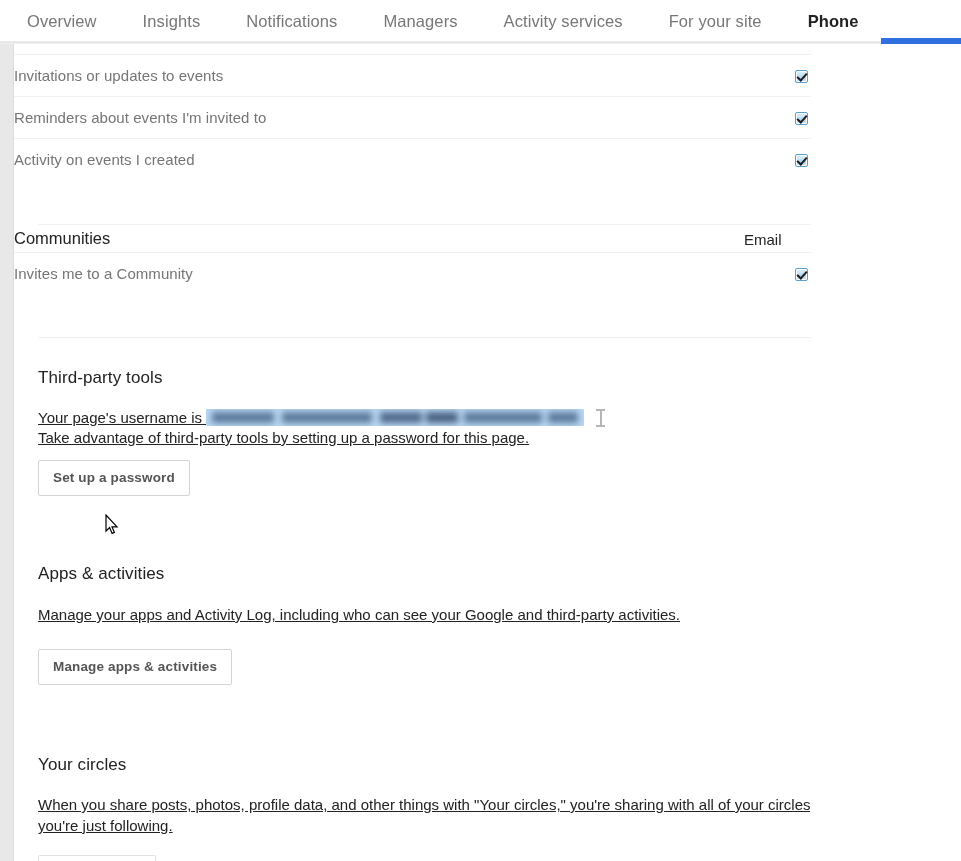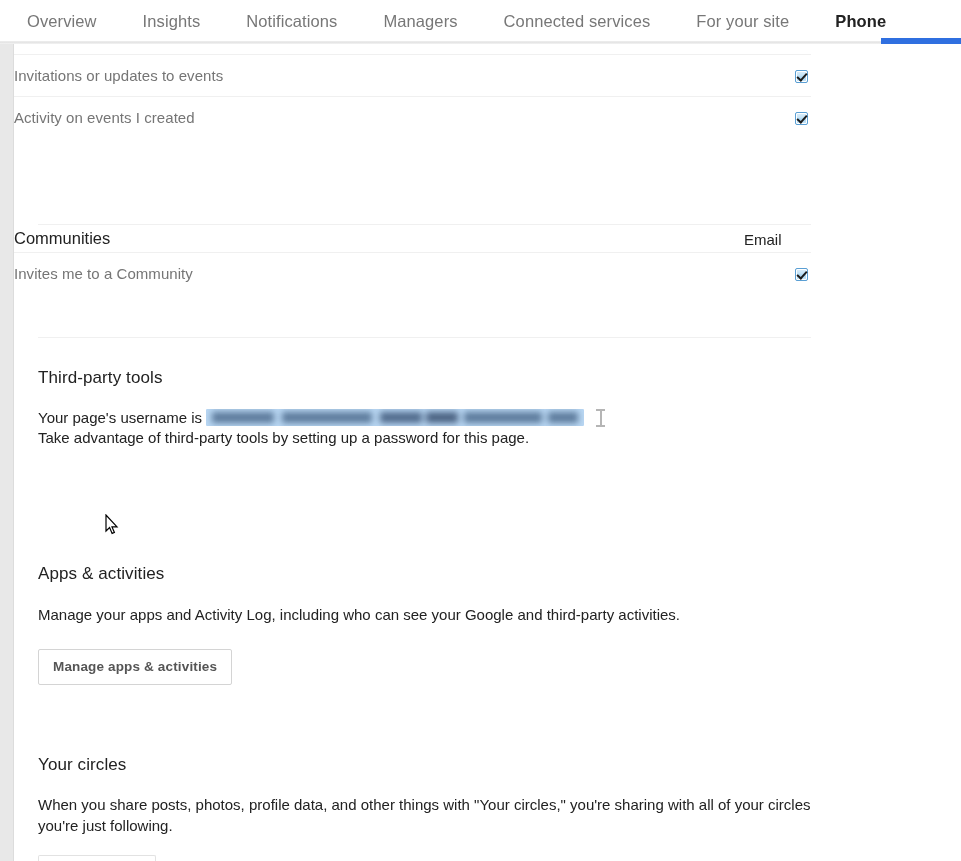--- a/index.html
+++ b/index.html
@@ -196,20 +196,21 @@
     color: #222222;
     font-weight: 400;
     margin: 0;
     letter-spacing: .1px;
   }
   .section-text {
     font-size: 15px;
     color: #222222;
     margin: 0;
     line-height: 21px;
+    text-decoration: underline;
   }
   .gbtn {
     display: inline-block;
     font-size: 13.5px;
     font-weight: bold;
     color: #555555;
     background: #ffffff;
     border: 1px solid #d4d4d4;
     border-radius: 2px;
     padding: 9px 14px 10px 14px;
@@ -297,21 +298,21 @@
 <body>
 
 <div class="page-gutter"></div>
 
 <div class="topnav">
   <div class="topnav-inner">
     <div class="nav-tab">Overview</div>
     <div class="nav-tab">Insights</div>
     <div class="nav-tab">Notifications</div>
     <div class="nav-tab">Managers</div>
-    <div class="nav-tab">Connected services</div>
+    <div class="nav-tab">Activity services</div>
     <div class="nav-tab">For your site</div>
     <div class="nav-tab active">Phone</div>
   </div>
 </div>
 <div class="topnav-divider"></div>
 
 <div class="card">
   <div class="card-inner">
 
     <div class="clip-top"></div>
@@ -329,20 +330,25 @@
           <th class="col-head">Phone</th>
         </tr>
       </thead>
       <tbody>
         <tr class="notif-row">
           <td class="row-label">Invitations or updates to events</td>
           <td class="cell-check"><span class="cb checked"></span></td>
           <td class="cell-check"><span class="cb checked"></span></td>
         </tr>
         <tr class="notif-row">
+          <td class="row-label">Reminders about events I'm invited to</td>
+          <td class="cell-check"><span class="cb checked"></span></td>
+          <td class="cell-check"><span class="cb checked"></span></td>
+        </tr>
+        <tr class="notif-row">
           <td class="row-label">Activity on events I created</td>
           <td class="cell-check"><span class="cb checked"></span></td>
           <td class="cell-check"><span class="cb checked"></span></td>
         </tr>
       </tbody>
     </table>
     <div style="position:absolute; left:24px; top:180px; width:908px; height:1px; background:#f0f0f0;"></div>
 
     <table class="notif-table" style="position:absolute; left:0; top:185px;">
       <colgroup>
@@ -370,20 +376,23 @@
     <div class="section" style="position:absolute; left:0; top:324px; width:923px;">
       <h2 class="section-title">Third-party tools</h2>
 
       <p class="section-text" style="margin-top:19px;">
         <span>Your page's username is</span>
         <span class="redacted"></span><span class="ibeam"><i></i></span>
       </p>
 
       <p class="section-text" style="margin-top:-1px;">Take advantage of third-party tools by setting up a password for this page.</p>
 
+      <div style="margin-top:12px;">
+        <span class="gbtn">Set up a password</span>
+      </div>
     </div>
 
     <div class="section" style="position:absolute; left:0; top:520px; width:923px;">
       <h2 class="section-title">Apps &amp; activities</h2>
       <p class="section-text" style="margin-top:20px;">Manage your apps and Activity Log, including who can see your Google and third-party activities.</p>
       <div style="margin-top:24px;">
         <span class="gbtn">Manage apps &amp; activities</span>
       </div>
     </div>
 

